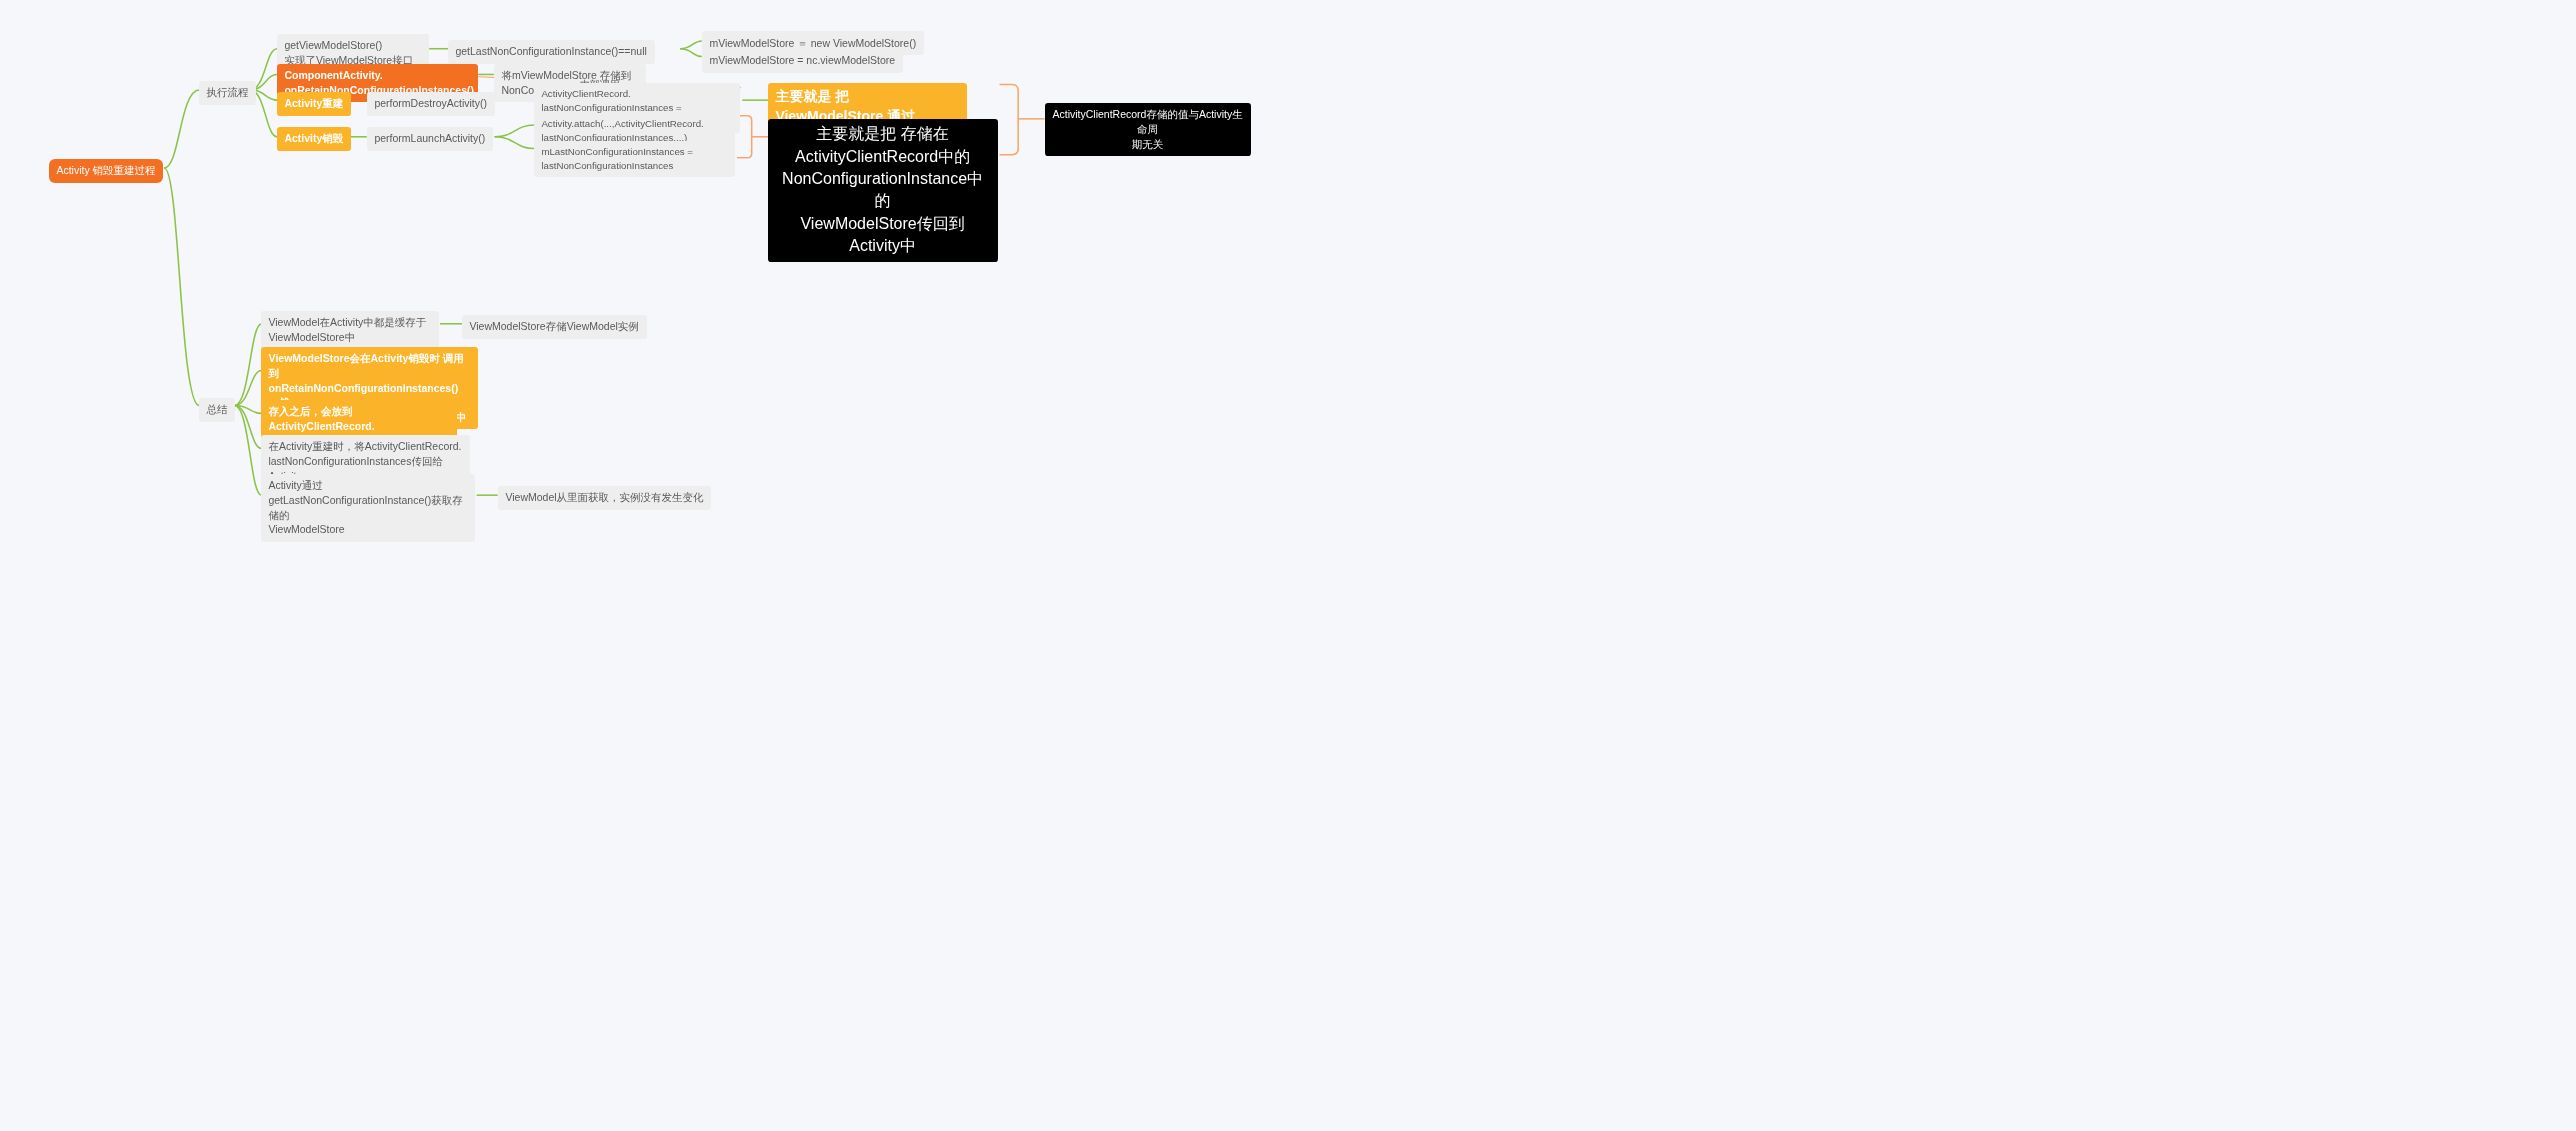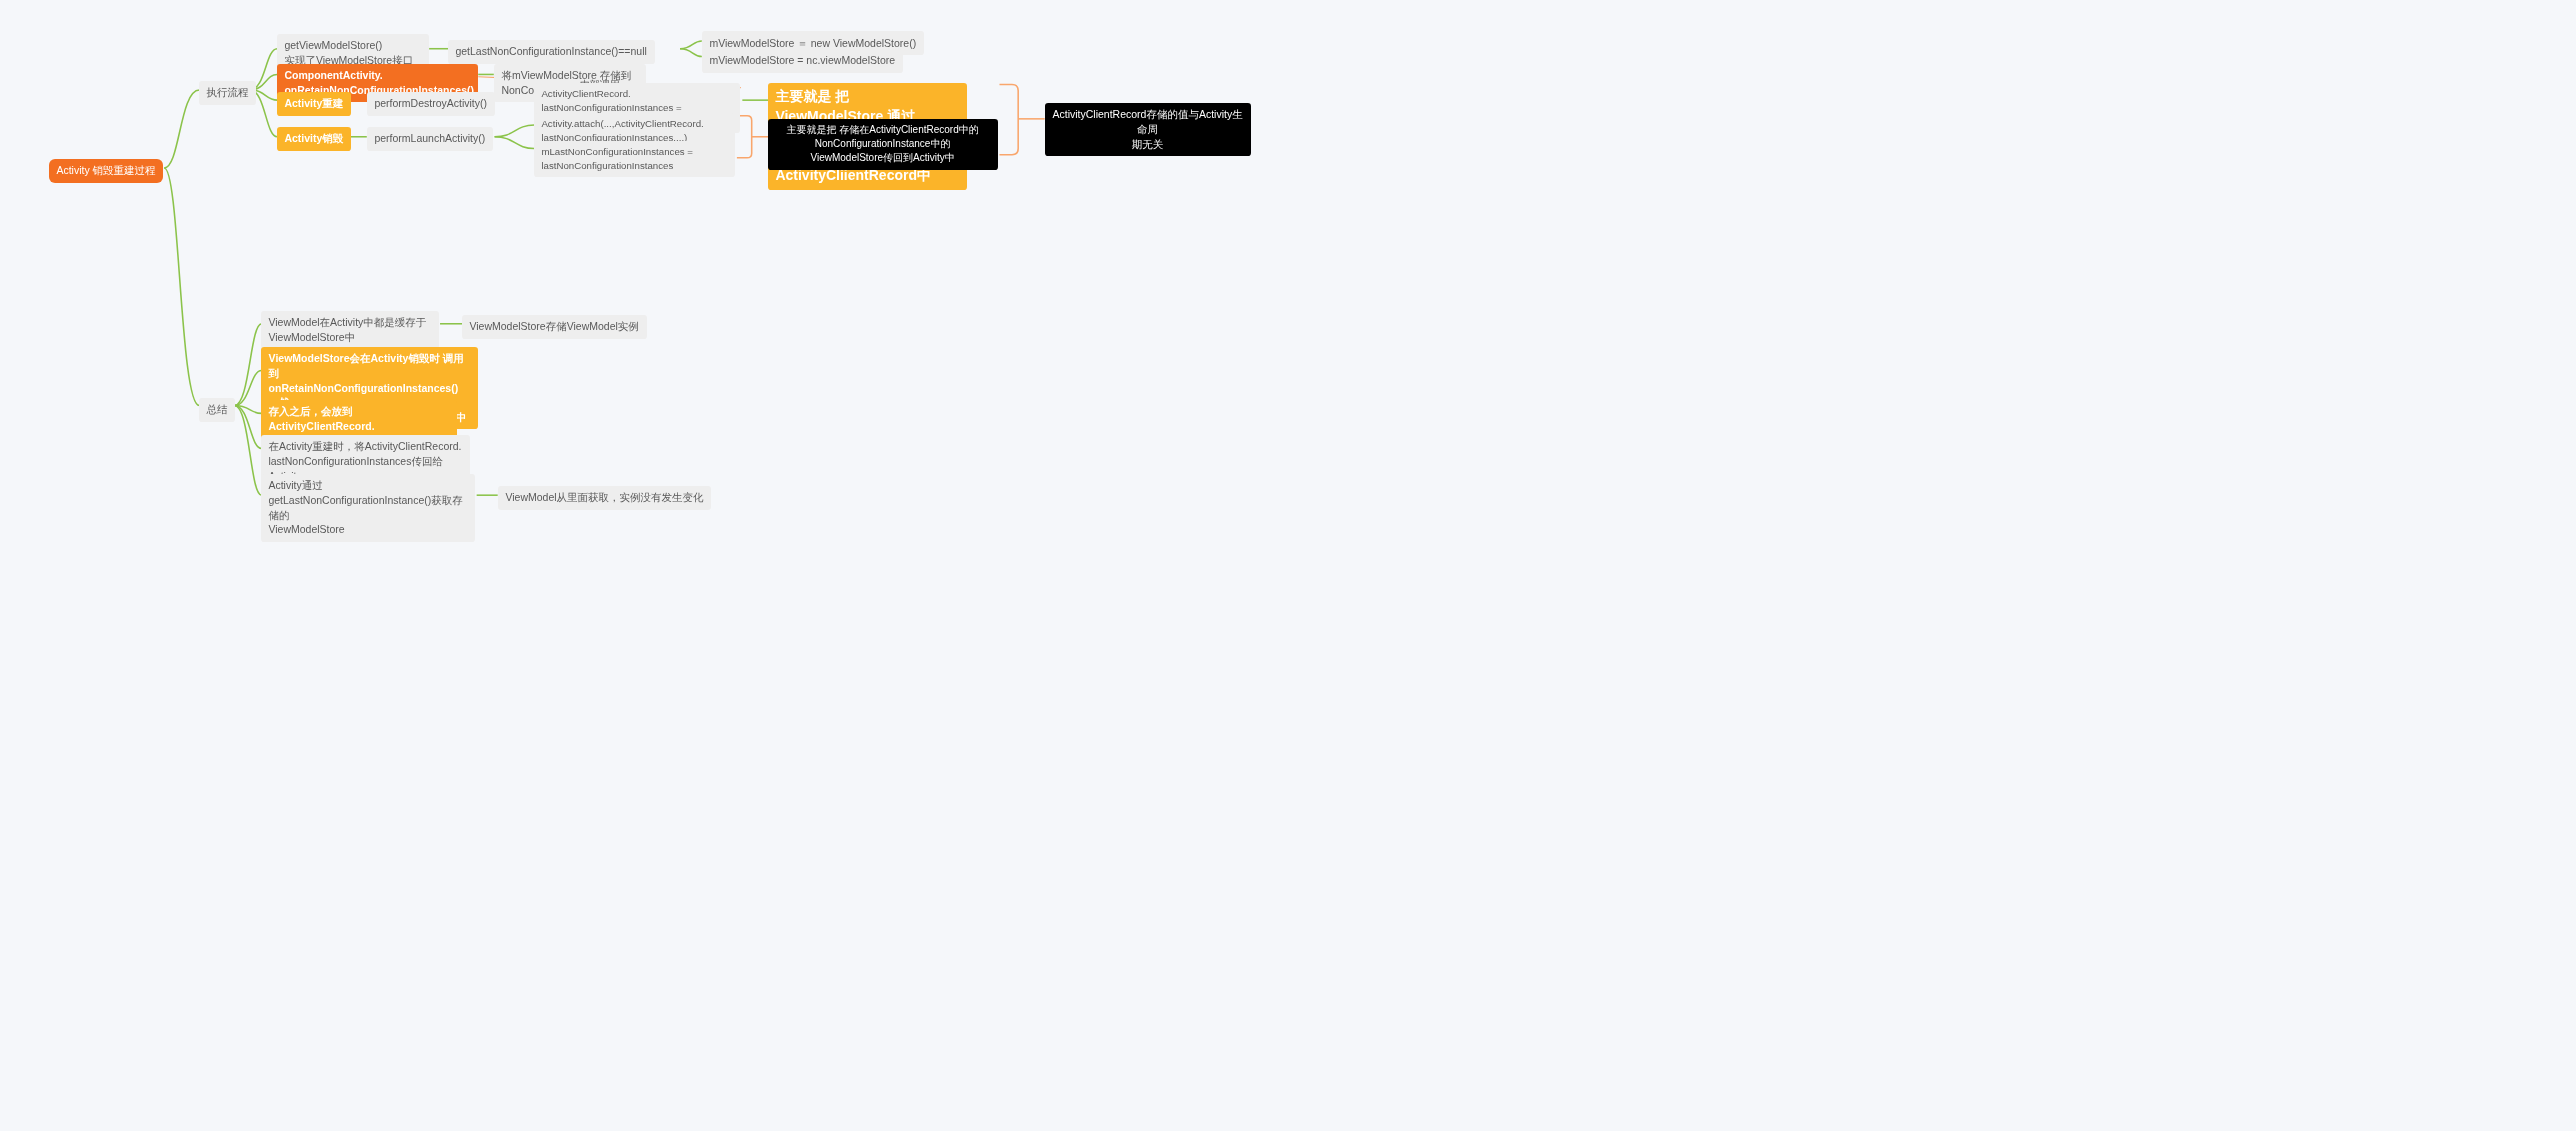--- a/index.html
+++ b/index.html
@@ -107,21 +107,21 @@
 <div class="node amber" style="left:752px; top:67px; width:199px; white-space:pre-line; font-size:14px;">主要就是 把 ViewModelStore 通过
 NonConfigurationInstance 存储到
 ActivityCliientRecord中</div>
 
 <div class="node amber" style="left:261px; top:111px;">Activity销毁</div>
 <div class="node gray" style="left:351px; top:111px;">performLaunchActivity()</div>
 <div class="node gray" style="left:518px; top:97px; width:201px; white-space:pre-line; font-size:9.7px;">Activity.attach(...,ActivityClientRecord.
 lastNonConfigurationInstances,...)</div>
 <div class="node gray" style="left:518px; top:125px; width:201px; white-space:pre-line; font-size:9.7px;">mLastNonConfigurationInstances = 
 lastNonConfigurationInstances</div>
-<div class="node orange-light" style="left:752px; top:103px; width:230px; white-space:pre-line; font-size:10px; text-align:center;">主要就是把 存储在ActivityClientRecord中的
+<div class="node orange-light" style="left:752px; top:103px; width:230px; white-space:pre-line; font-size:16px; text-align:center;">主要就是把 存储在ActivityClientRecord中的
 NonConfigurationInstance中的
 ViewModelStore传回到Activity中</div>
 
 <div class="node orange-light" style="left:1029px; top:87px; width:206px; white-space:pre-line; text-align:center;">ActivityClientRecord存储的值与Activity生命周
 期无关</div>
 
 <div class="node gray" style="left:183px; top:382px;">总结</div>
 
 <div class="node gray" style="left:245px; top:295px; width:178px; white-space:pre-line;">ViewModel在Activity中都是缓存于
 ViewModelStore中</div>

